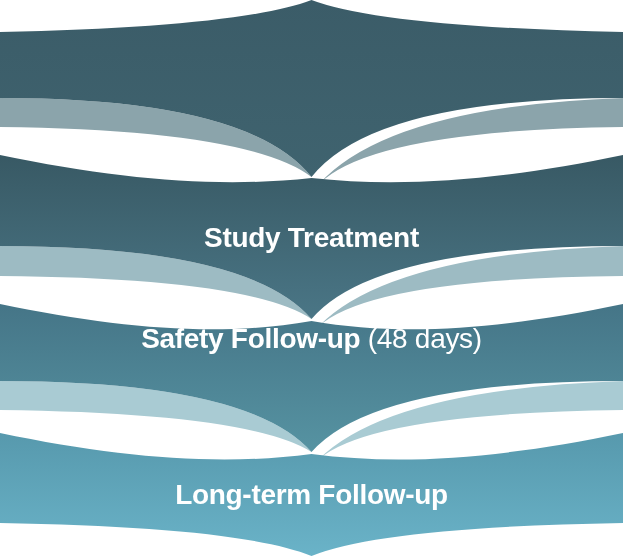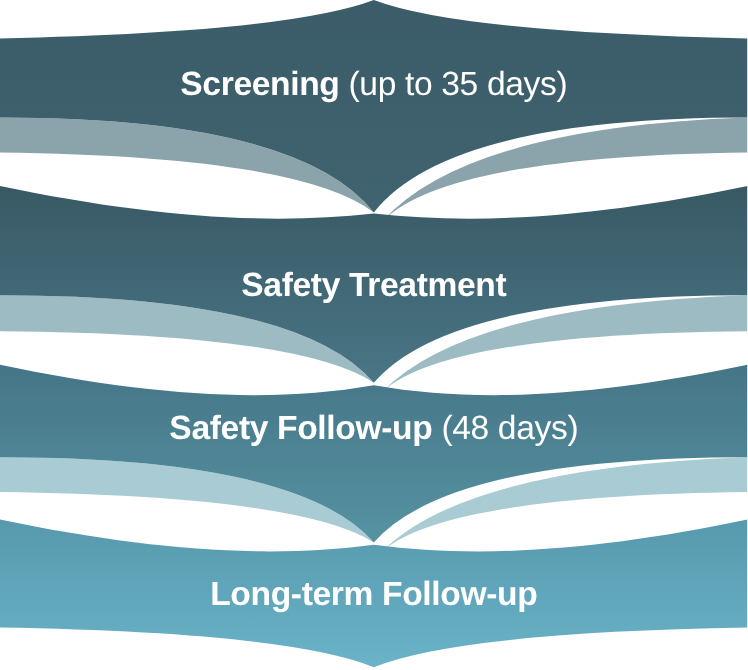--- a/index.html
+++ b/index.html
@@ -43,21 +43,21 @@
   .stage-label .title {
     font-weight: 700;
     white-space: pre;
   }
   .stage-label .detail {
     font-weight: 400;
     white-space: pre;
   }
   .label-1 { top: 50px; }
   .label-2 { top: 218px; }
-  .label-3 { top: 337px; }
+  .label-3 { top: 319px; }
   .label-4 { top: 475px; }
 </style>
 </head>
 <body>
 
 <div class="stage-diagram">
 
   <svg width="623" height="558" viewBox="0 0 623 558">
     <defs>
       <linearGradient id="g1" x1="0" y1="0" x2="0" y2="1">
@@ -87,25 +87,22 @@
     <path d="M 0,381 Q 249,381 311.5,452 Q 250,413 0,410 Z" fill="#a9cbd3"></path>
     <path d="M 623,381 Q 390,389 319,459 Q 373,413 623,410 Z" fill="#a9cbd3"></path>
 
     <path fill="url(#g1)" d="M 0,32 Q 240,27 311.5,0 Q 383,27 623,32 L 623,98 Q 374,98 311.5,177 Q 249,98 0,98 Z"></path>
     <path fill="url(#g2)" d="M 0,155 C 120,180 220,188 311.5,178 C 403,188 503,180 623,155 L 623,246 Q 374,246 311.5,319 Q 249,246 0,246 Z"></path>
     <path fill="url(#g3)" d="M 0,304 C 120,329 220,337 311.5,321 C 403,337 503,329 623,304 L 623,381 Q 374,381 311.5,452 Q 249,381 0,381 Z"></path>
     <path fill="url(#g4)" d="M 0,433 C 120,458 220,466 311.5,454 C 403,466 503,458 623,433 L 623,523 Q 383,527 311.5,556 Q 240,527 0,523 Z"></path>
   </svg>
 
   <div class="labels">
-    <div class="stage-label label-1">
-      <span class="title">Screening</span><span class="detail"> (up to 35 days)</span>
-    </div>
     <div class="stage-label label-2">
-      <span class="title">Safety Treatment</span><span class="detail"></span>
+      <span class="title">Study Treatment</span><span class="detail"></span>
     </div>
     <div class="stage-label label-3">
       <span class="title">Safety Follow-up</span><span class="detail"> (48 days)</span>
     </div>
     <div class="stage-label label-4">
       <span class="title">Long-term Follow-up</span><span class="detail"></span>
     </div>
   </div>
 
 </div>

